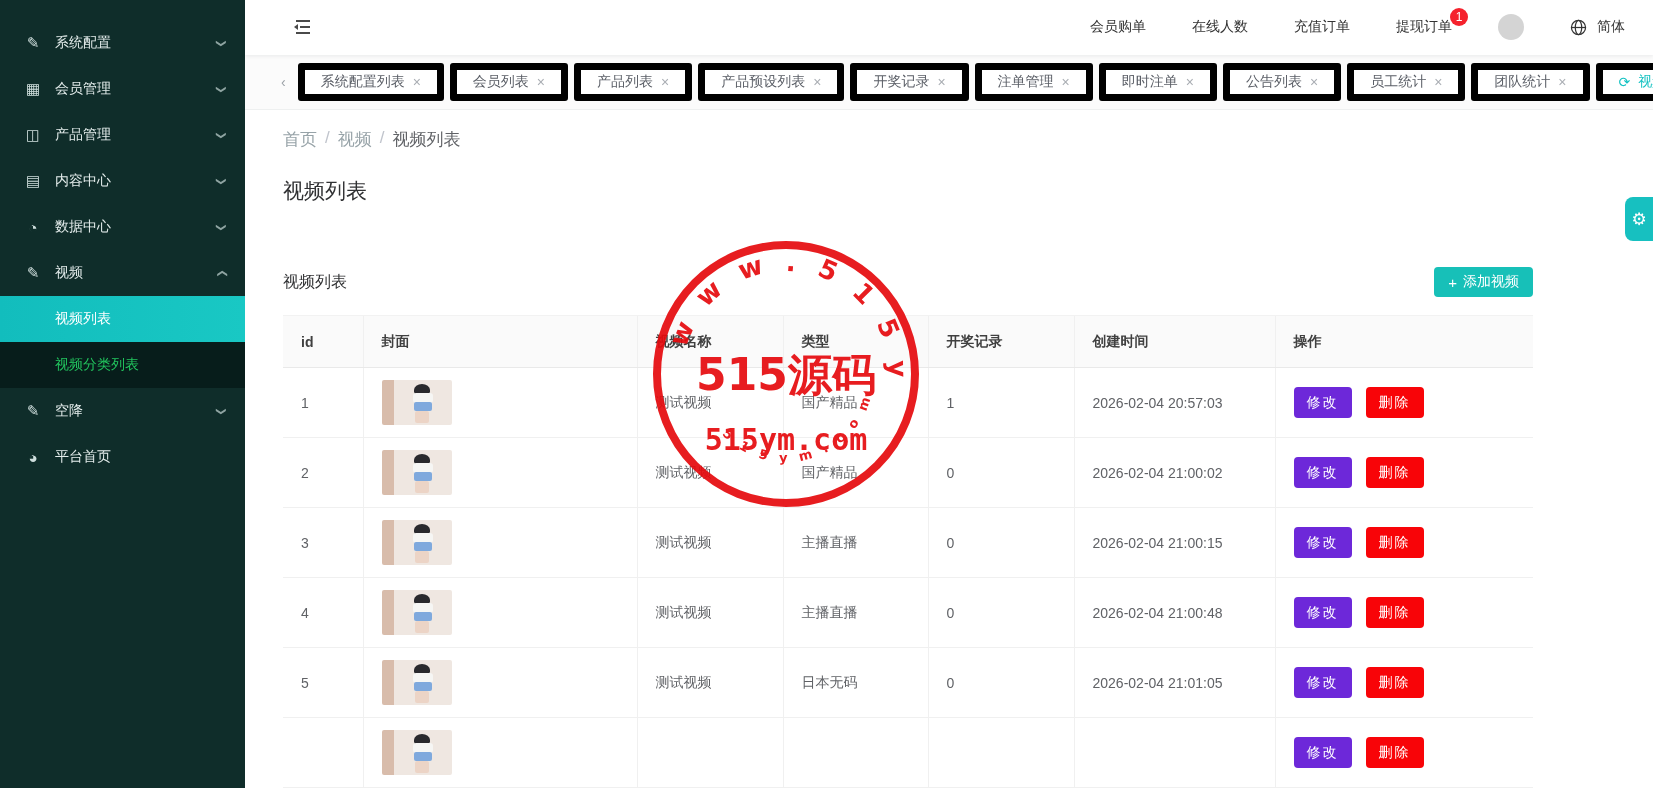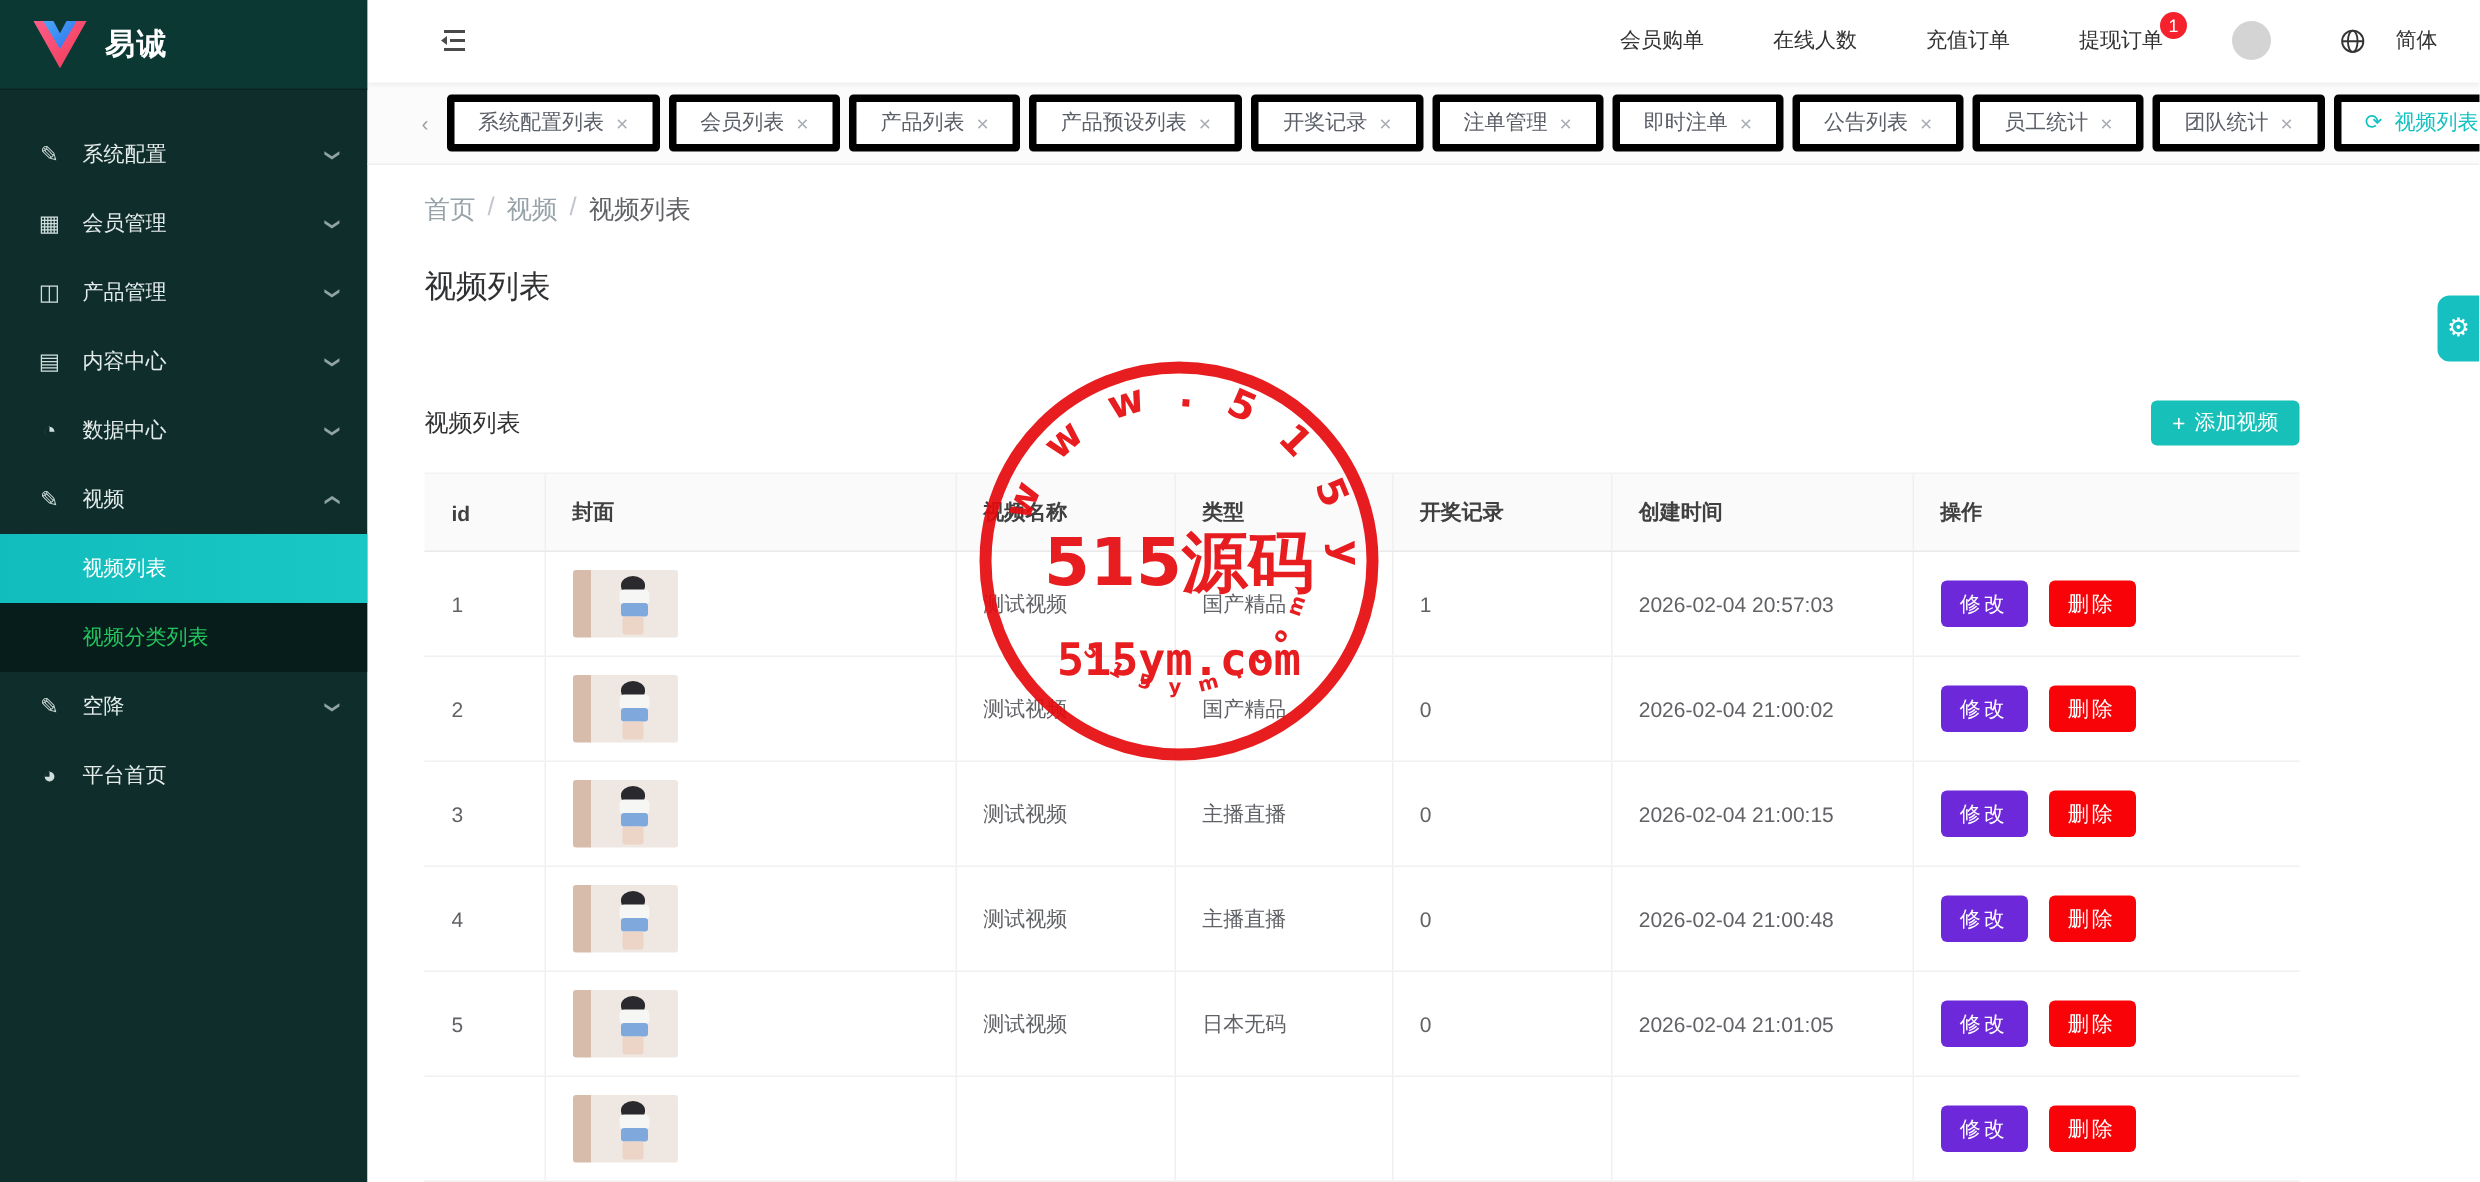--- a/index.html
+++ b/index.html
@@ -25,26 +25,26 @@
   .submenu-item.active { background:linear-gradient(90deg,#12bdbd,#19c8c4); color:#fff; }
 
   
   .main { flex:1; display:flex; flex-direction:column; min-width:0; }
   .topbar { height:56px; background:#fff; display:flex; align-items:center; padding:0 28px 0 48px; box-shadow:0 1px 4px rgba(0,21,41,.08); position:relative; z-index:5; }
   .collapse-btn { cursor:pointer; display:flex; align-items:center; }
   .topbar-right { margin-left:auto; display:flex; align-items:center; gap:46px; color:#333; }
   .top-link { cursor:pointer; position:relative; white-space:nowrap; }
   .top-badge { position:absolute; top:-10px; right:-16px; min-width:18px; height:18px; background:#f5222d; color:#fff; border-radius:9px; font-size:12px; line-height:18px; text-align:center; padding:0 4px; }
   .avatar { width:26px; height:26px; border-radius:50%; background:#d4d4d4; }
-  .lang { display:flex; align-items:center; gap:20px; cursor:pointer;text-align:center; }
+  .lang { display:flex; align-items:center; gap:10px; cursor:pointer;text-align:center; }
 
   
   .tabstrip { height:56px; background:#fbfbfb; display:flex; align-items:center; padding:0 14px 0 30px; gap:6px; border-bottom:1px solid #eef0f0; }
   .tab-nav { color:#9aa0a6; font-size:14px; padding:0 6px; cursor:pointer; }
-  .tab { height:38px; background:#fff; border:5px solid #000000; border-radius:3px; display:flex; align-items:center; padding:0 16px; gap:8px; cursor:pointer; color:#5a5e66; white-space:nowrap; }
+  .tab { height:38px; background:#fff; border:7px solid #000000; border-radius:3px; display:flex; align-items:center; padding:0 16px; gap:8px; cursor:pointer; color:#5a5e66; white-space:nowrap; }
   .tab .tab-close { color:#a9adb3; font-size:14px; }
   .tab.active { color:#13c2c2; }
   .tab.active .refresh { color:#13c2c2; font-size:14px; }
   .tabstrip .strip-end { margin-left:auto; display:flex; align-items:center; gap:10px; }
 
   
   .content { flex:1; background:#fff; padding:18px 0 0 38px; position:relative; }
   .breadcrumb { display:flex; gap:8px; font-size:17px; color:#97a3a8; }
   .breadcrumb .sep { color:#c0c4cc; }
   .breadcrumb .crumb-last { color:#606266; }
@@ -73,27 +73,20 @@
   .stamp { position:absolute; left:650px; top:238px; width:272px; height:272px; pointer-events:none; opacity:.92; z-index:20; }
   
   .gear-fab { position:absolute; right:0; top:197px; width:28px; height:44px; background:#17c0c0; border-radius:8px 0 0 8px; color:#fff; display:flex; align-items:center; justify-content:center; font-size:17px; cursor:pointer; z-index:30; }
 </style>
 </head>
 <body>
 
 <div class="app">
 
   <aside class="sidebar">
-    <div class="logo-band">
-      <div class="vlogo">
-        <div class="v-outer"></div>
-          <div class="v-inner"></div>
-      </div>
-      <span class="logo-text">易诚</span>
-    </div>
     <nav class="menu">
       <div class="menu-item">
         <span class="mi-icon">✎</span>
         <span class="mi-label">系统配置</span>
         <span class="mi-chevron">❯</span>
       </div>
       <div class="menu-item">
         <span class="mi-icon">▦</span>
         <span class="mi-label">会员管理</span>
         <span class="mi-chevron">❯</span>

